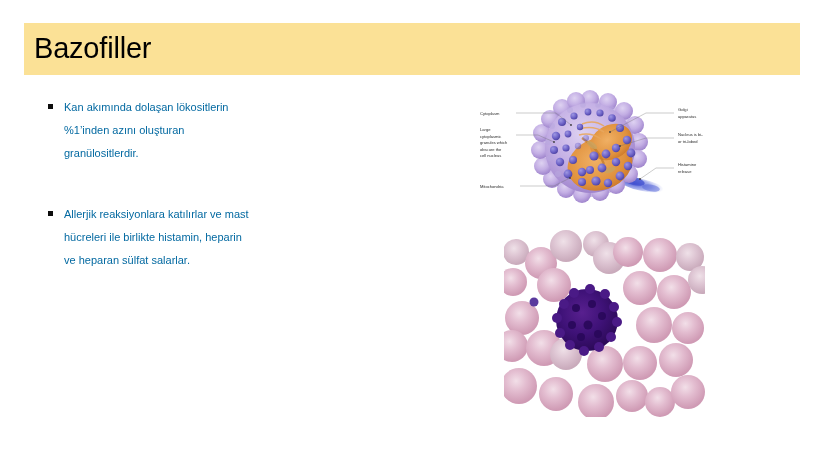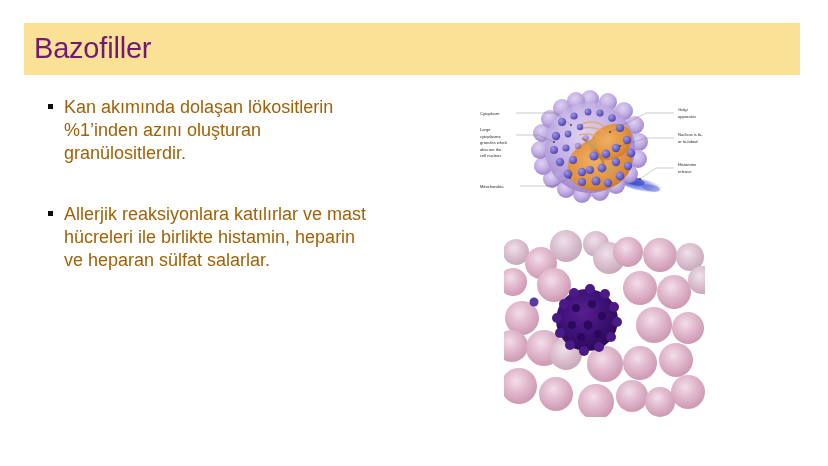--- a/index.html
+++ b/index.html
@@ -27,41 +27,41 @@
     background: #fbe196;
   }
   #title-text {
     position: absolute;
     left: 10px;
     top: 50%;
     transform: translateY(-52%);
     font-size: 29px;
     font-weight: 400;
     letter-spacing: -0.2px;
-    color: #701a75;
+    color: #000000;
     white-space: nowrap;
   }
 
   
   #bullet-list {
     position: absolute;
     left: 48px;
     top: 96px;
     width: 400px;
     list-style: none;
     margin: 0;
     padding: 0;
   }
   .bullet-item {
     position: relative;
     padding-left: 16px;
     margin-bottom: 38px;
-    font-size: 18px;
+    font-size: 11px;
     line-height: 23px;
-    color: #a16207;
+    color: #0369a1;
   }
   .bullet-item:last-child { margin-bottom: 8px; }
   .bullet-marker {
     position: absolute;
     left: 0;
     top: 8px;
     width: 5px;
     height: 5px;
     background: #0d0d0d;
   }

